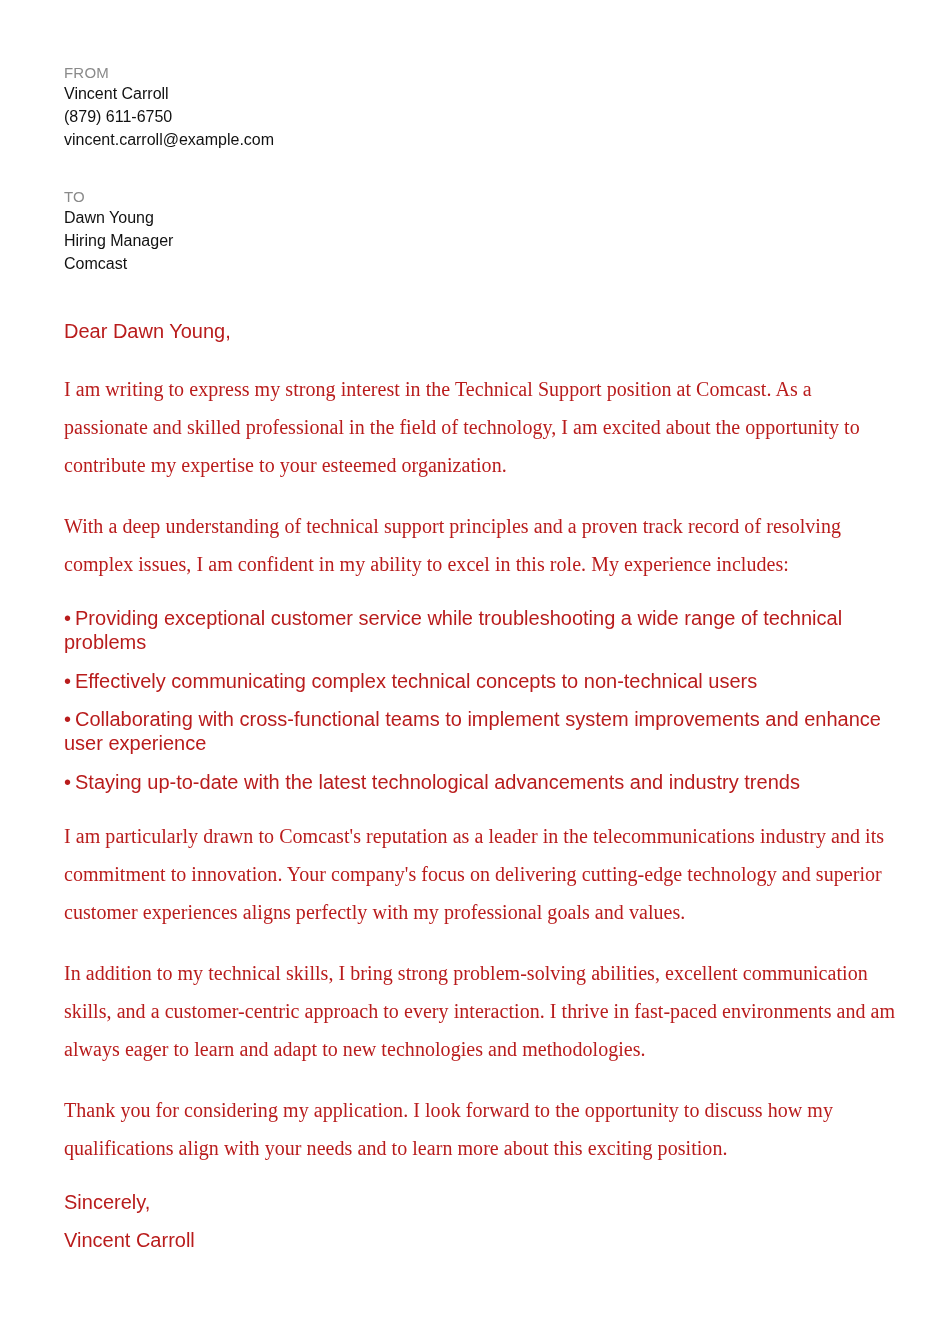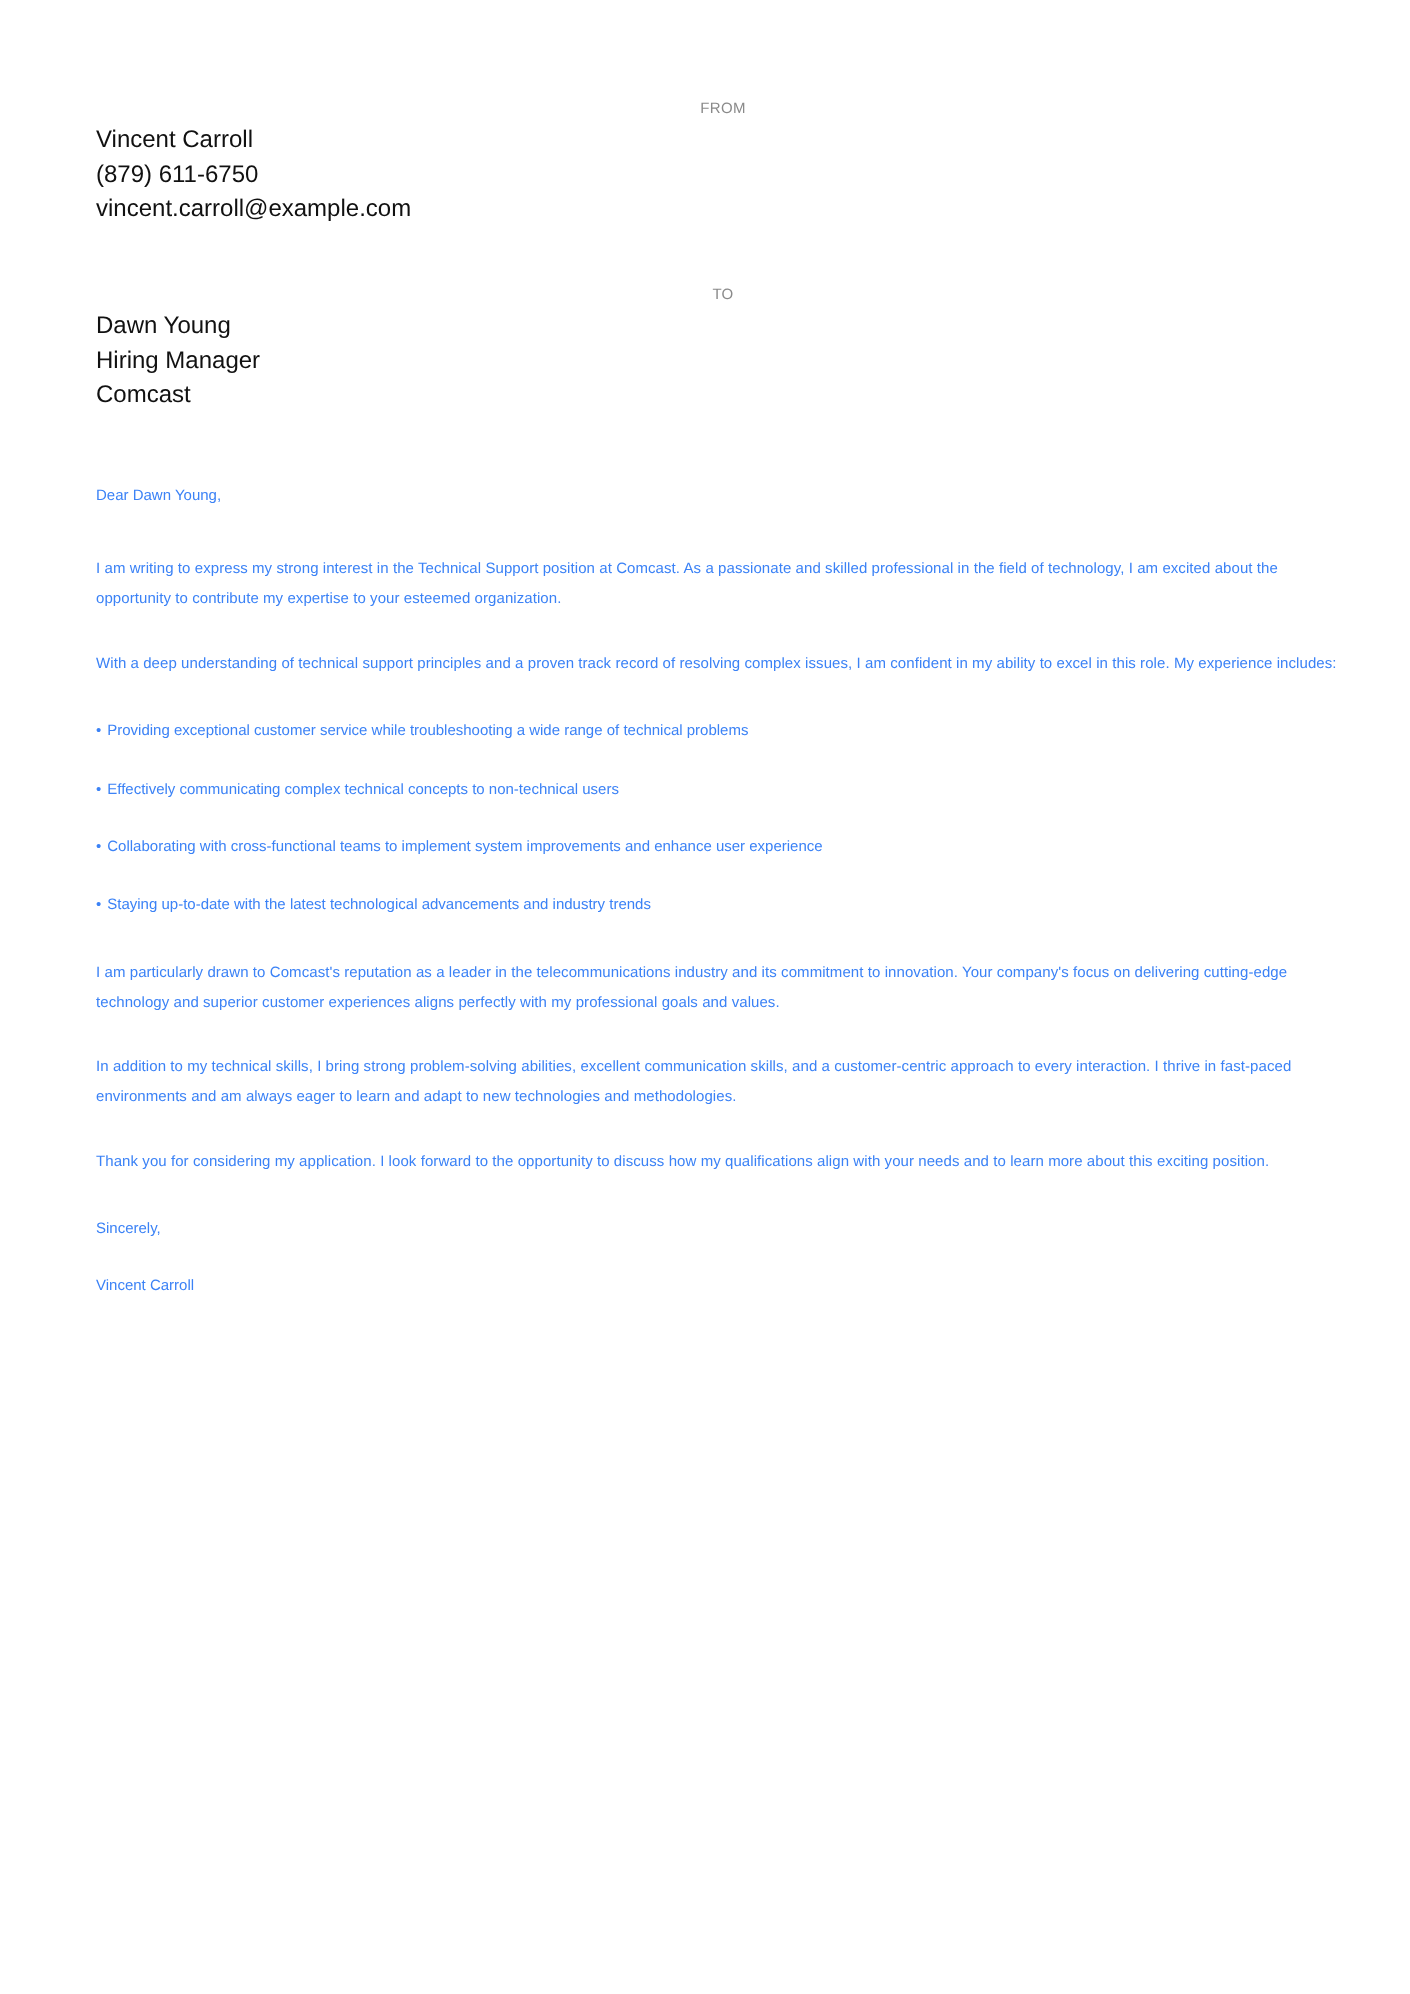--- a/index.html
+++ b/index.html
@@ -14,47 +14,47 @@
       overflow: hidden;
       font-family: "Liberation Sans", "DejaVu Sans", sans-serif;
     }
     .page {
       position: absolute;
       left: 64px;
       top: 64px;
       width: 836px;
     }
     .block-label {
-      font-size: 10px;
+      font-size: 15px;
       color: #8a8a8a;
       line-height: 18px;
       letter-spacing: 0.2px;
       text-transform: uppercase;
-      text-align: center;
     }
     .block-line {
       font-size: 16px;
       color: #111111;
       line-height: 23px;
     }
     .from-block { margin-top: 0; }
     .to-block { margin-top: 37px; }
     .letter-body {
       margin-top: 44px;
-      color: #3b82f6;
-      font-size: 10px;
+      color: #b91c1c;
+      font-size: 20px;
     }
     .salutation {
       line-height: 24px;
       margin: 0 0 27px 0;
     }
     .para {
-      line-height: 20px;
+      line-height: 38px;
       margin: 0 0 23px 0;
       letter-spacing: 0.05px;
+      font-family: Liberation Serif, serif;
     }
     .bullets {
       margin: 0 0 12px 0;
       padding: 0;
       list-style: none;
     }
     .bullet {
       line-height: 24px;
       margin: 0 0 14.5px 0;
     }

